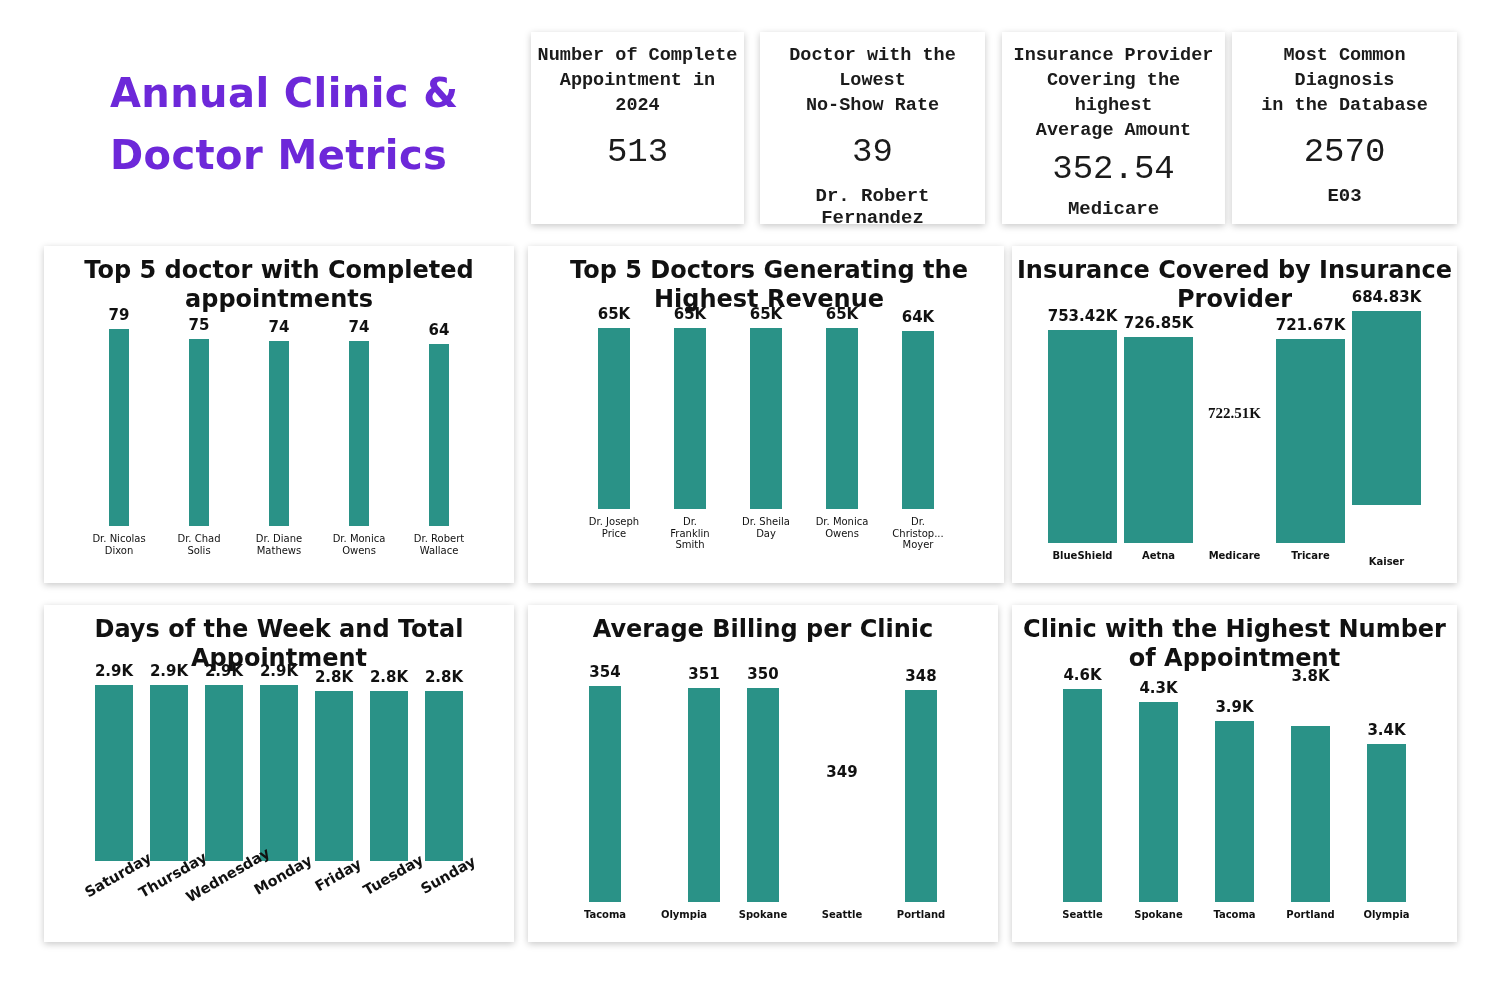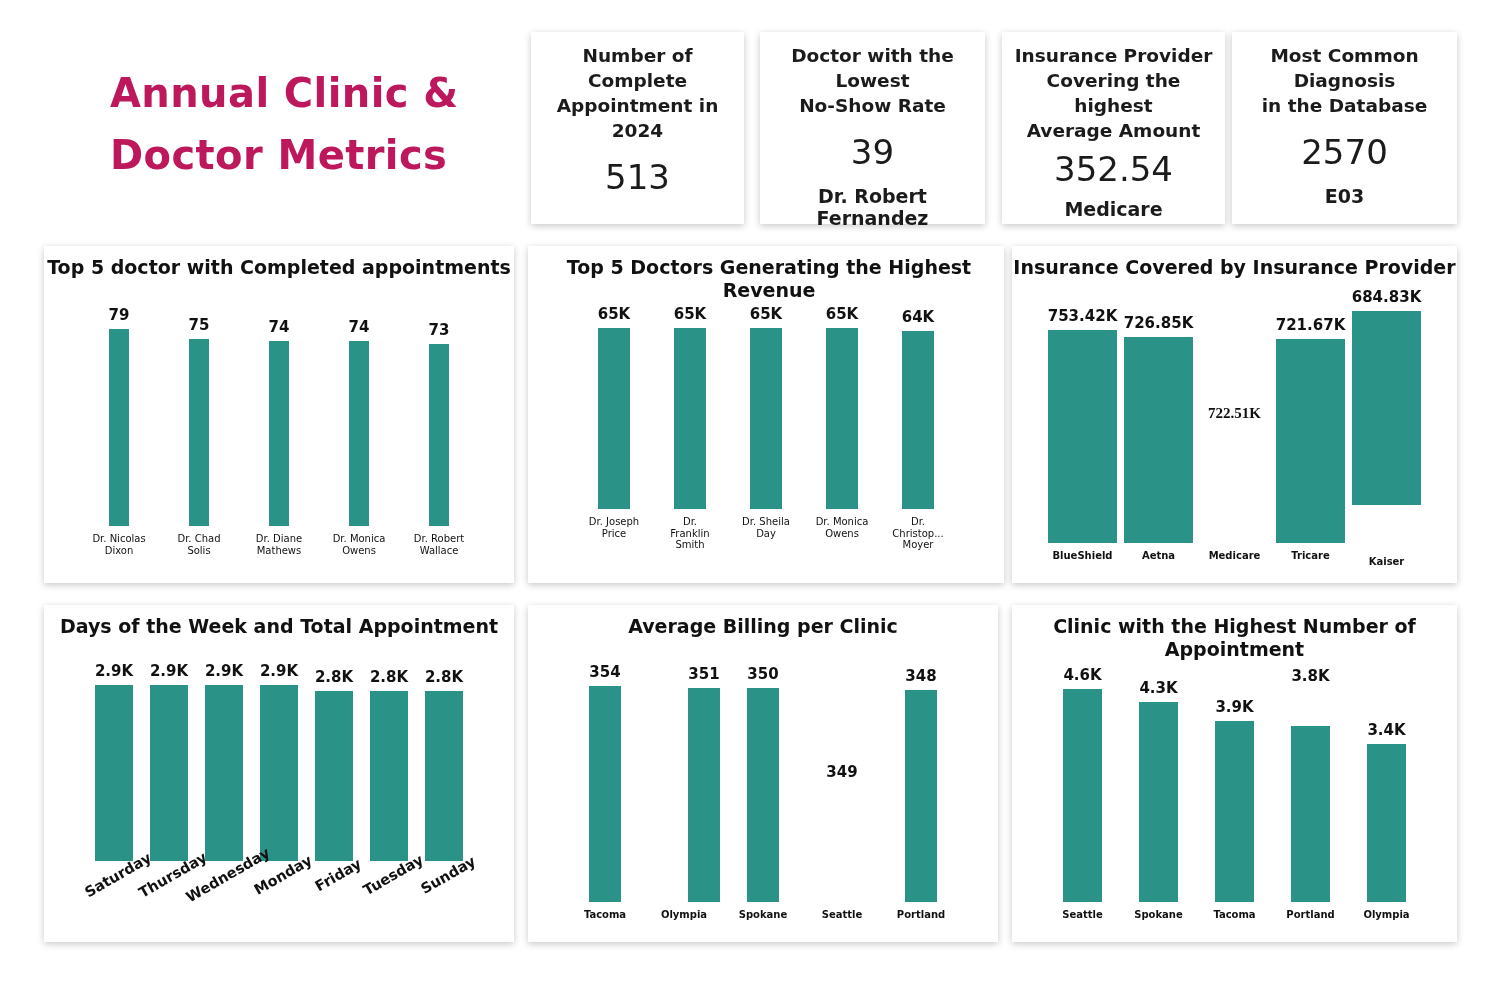--- a/index.html
+++ b/index.html
@@ -27,32 +27,33 @@
   }
 
   
   .title-block {
     position: absolute;
     left: 110px;
     top: 62px;
     width: 400px;
   }
   .title-line {
-    color: #be185d;
+    color: #6d28d9;
     font-size: 40px;
     font-weight: bold;
     line-height: 1.55;
     letter-spacing: 0.4px;
   }
 
   
   .kpi {
     text-align: center;
     padding-top: 12px;
     box-sizing: border-box;
+    font-family: Liberation Mono, monospace;
   }
   .kpi-title {
     font-size: 18.5px;
     font-weight: bold;
     color: #1b1b1b;
     line-height: 1.35;
     padding: 0 6px;
   }
   .kpi-value {
     font-size: 34px;
@@ -64,21 +65,21 @@
   .kpi-sub {
     font-size: 19px;
     font-weight: bold;
     color: #1b1b1b;
     margin-top: 16px;
   }
 
   
   .chart-title {
     text-align: center;
-    font-size: 19px;
+    font-size: 24px;
     font-weight: bold;
     color: #111111;
     margin-top: 10px;
     line-height: 1.2;
   }
   .plot {
     position: absolute;
     left: 0;
     right: 0;
   }
@@ -212,21 +213,21 @@
               <div class="bar-val">74</div>
               <div class="bar" style="height: 185px; background: rgb(42, 146, 135);"></div>
             </div>
             <div style="height: 44px; width: 100%; display: flex; justify-content: center; align-items: flex-start;">
               <div class="bar-lab">Dr. Monica
 Owens</div>
             </div>
           </div>
           <div class="bar-col" style="width: 58px; margin-left: 22px;">
             <div style="display: flex; flex-direction: column; align-items: center; justify-content: flex-end; height: 238px;">
-              <div class="bar-val">73</div>
+              <div class="bar-val">64</div>
               <div class="bar" style="height: 182.5px; background: rgb(42, 146, 135);"></div>
             </div>
             <div style="height: 44px; width: 100%; display: flex; justify-content: center; align-items: flex-start;">
               <div class="bar-lab">Dr. Robert
 Wallace</div>
             </div>
           </div>
         </div>
     </div>
   </div>

